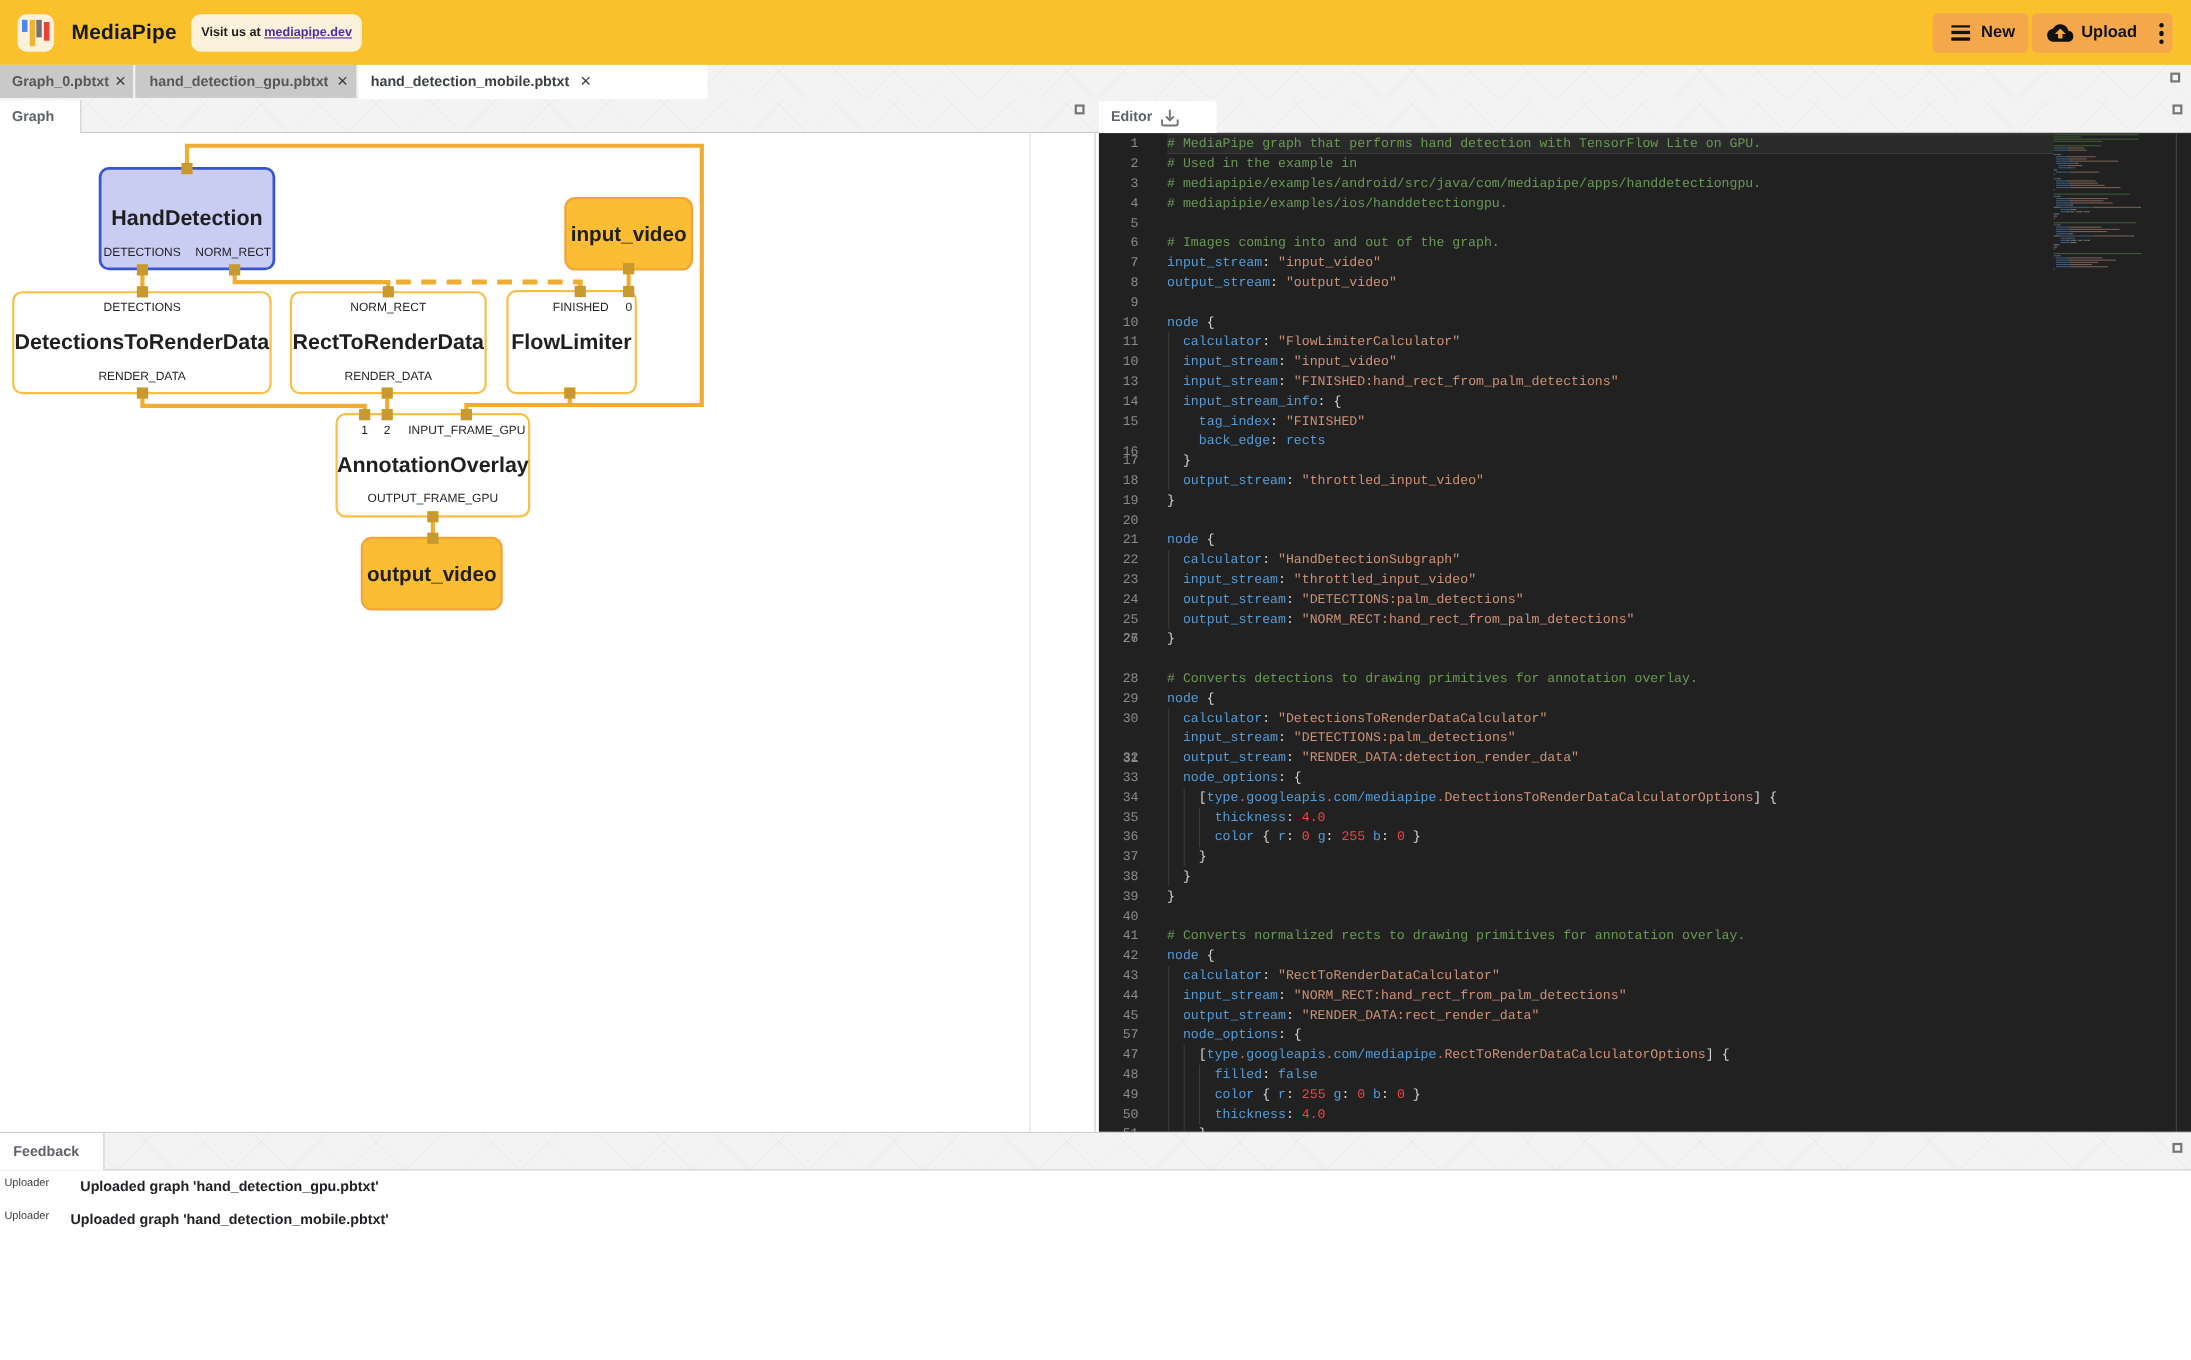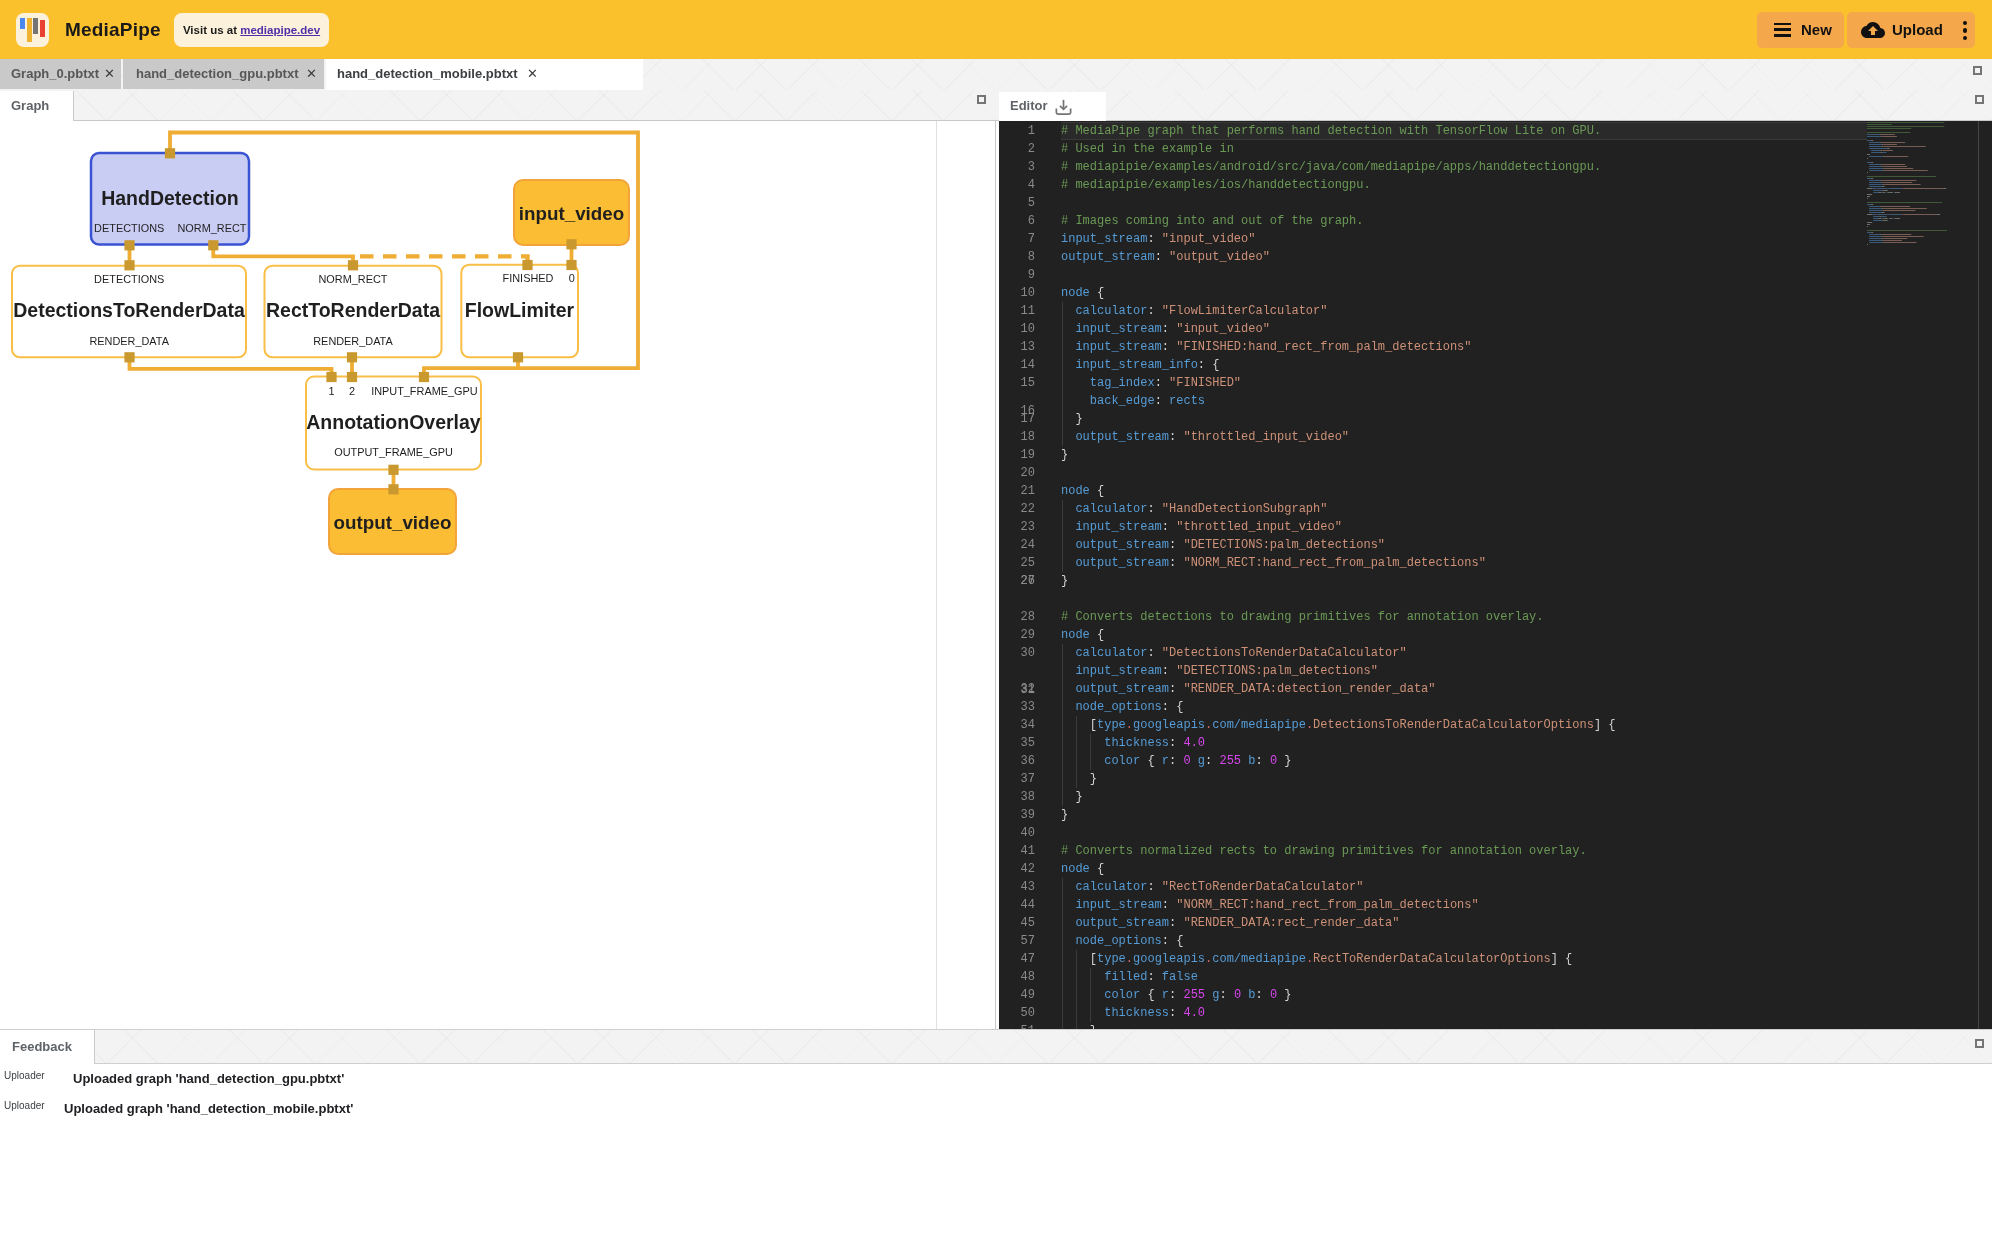--- a/index.html
+++ b/index.html
@@ -22,21 +22,21 @@
 .maxsq{position:absolute;width:9px;height:9px;border:2px solid #757575;background:transparent}
 
 #gpanel{position:absolute;left:0;top:121px;width:995px;height:908px;background:#fff}
 #gline{position:absolute;left:936px;top:121px;width:1px;height:908px;background:#e0e0e0}
 #vdiv{position:absolute;left:995px;top:121px;width:1px;height:908px;background:#c9c9c9}
 #graph{position:absolute;left:0;top:0}
 
 #editor{position:absolute;left:999px;top:121px;width:993px;height:908px;background:#212121;overflow:hidden}
 .ln{position:absolute;width:36px;left:0;height:18px;line-height:18px;font-family:"Liberation Mono",monospace;font-size:12px;color:#8a8a8a;text-align:right}
 .cl{position:absolute;left:62px;height:18px;line-height:18px;font-family:"Liberation Mono",monospace;font-size:12px;white-space:pre;color:#d4d4d4}
-.tC{color:#6A9955}.tK{color:#569CD6}.tS{color:#CE9178}.tN{color:#d946ef}.tP{color:#d4d4d4}.tR{color:#D16969}
+.tC{color:#6A9955}.tK{color:#569CD6}.tS{color:#CE9178}.tN{color:#ef4444}.tP{color:#d4d4d4}.tR{color:#D16969}
 .ig{position:absolute;width:1px;background:#3b3b3b}
 #curline{position:absolute;left:62px;top:1px;width:806px;height:18px;background:rgba(255,255,255,.045);border-top:1px solid rgba(255,255,255,.07);border-bottom:1px solid rgba(255,255,255,.07)}
 #mmap{position:absolute;left:0;top:0}
 #sbline{position:absolute;left:979px;top:0;width:1px;height:908px;background:#454545}
 
 #fb{position:absolute;left:0;top:1029px;width:1992px;height:207px;background:#fff;border-top:1px solid #cfcfcf}
 #fbhdr{position:absolute;left:0;top:0;width:1992px;height:34px;border-bottom:1px solid #cfcfcf}
 #fbtab{position:absolute;left:0;top:0;width:95px;height:34px;background:#fff;border-right:1px solid #c9c9c9;font-size:13px;font-weight:bold;color:#5f6368;line-height:34px;padding-left:12px}
 .fbrow{position:absolute;font-size:10px;color:#3c4043}
 .fbmsg{position:absolute;font-size:13px;font-weight:bold;color:#202124}

